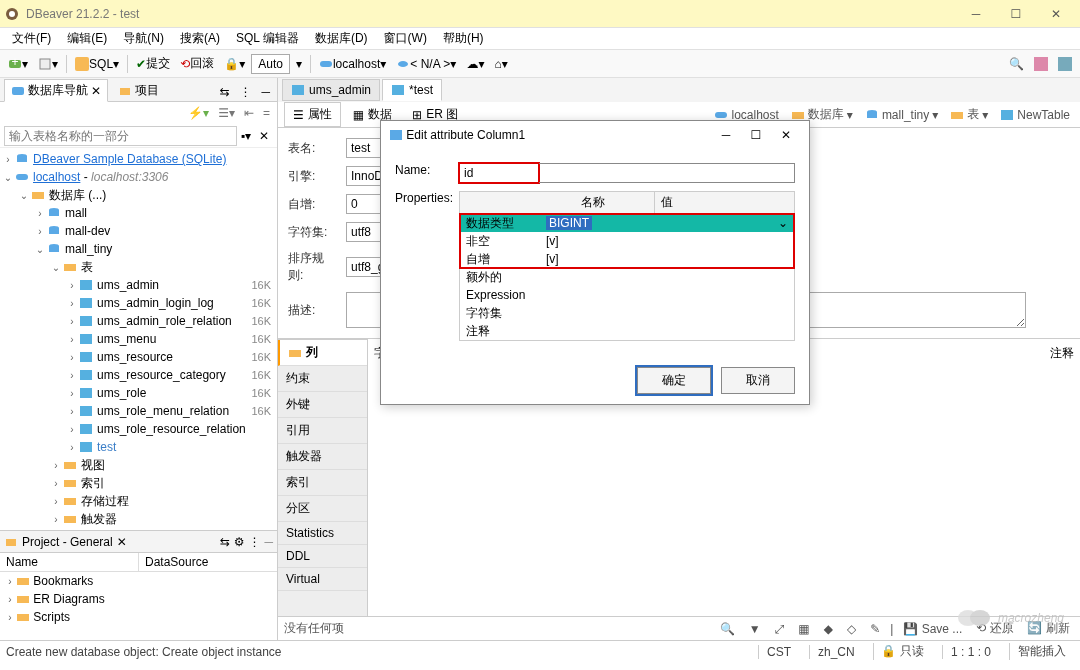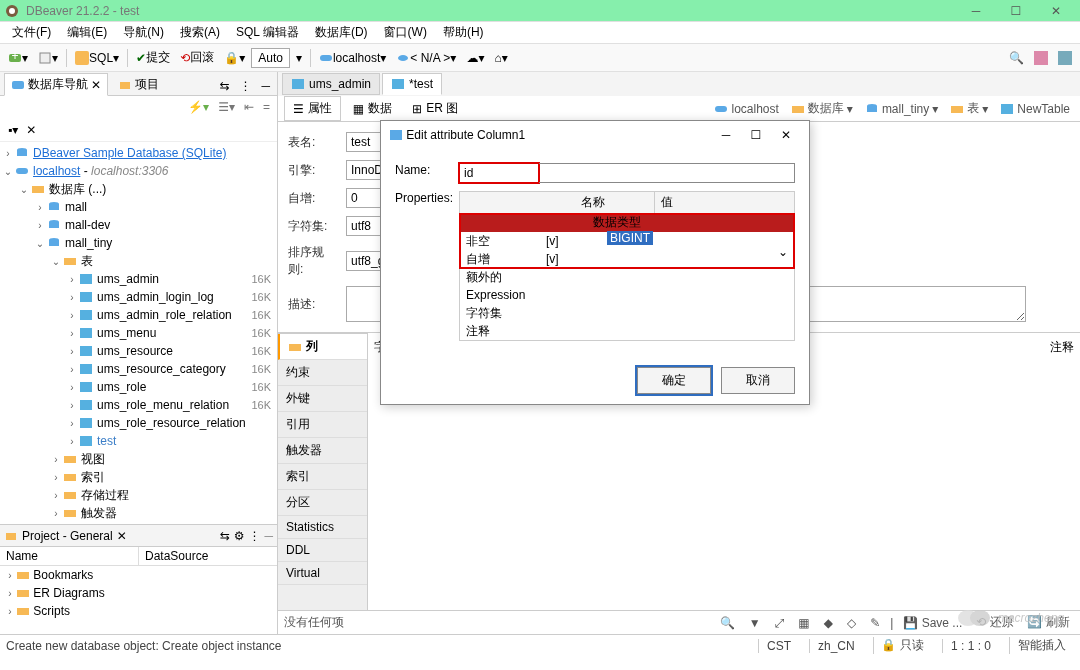--- a/index.html
+++ b/index.html
@@ -1,19 +1,19 @@
 <!DOCTYPE html>
 <html><head>
 <meta charset="utf-8">
 <style>
 * { margin: 0; padding: 0; box-sizing: border-box; font-family: "Microsoft YaHei", "Segoe UI", sans-serif; font-size: 12px; }
 body { width: 1080px; height: 670px; background: #fff; overflow: hidden; position: relative; }
 
 
-.titlebar { height: 22px; background: #86efac; display: flex; align-items: center; padding: 0 4px; border-bottom: 1px solid #e0e0e0; color: #777; }
+.titlebar { height: 28px; background: #fef9c3; display: flex; align-items: center; padding: 0 4px; border-bottom: 1px solid #e0e0e0; color: #777; }
 .titlebar .app-icon { width: 16px; height: 16px; margin-right: 6px; }
 .titlebar .spacer { flex: 1; }
 .titlebar .win-btn { width: 40px; height: 28px; display: flex; align-items: center; justify-content: center; color: #555; }
 
 
 .menubar { height: 22px; display: flex; align-items: center; padding: 0 4px; border-bottom: 1px solid #e0e0e0; }
 .menubar .menu-item { padding: 2px 8px; cursor: pointer; text-align: center; }
 
 
 .toolbar { height: 28px; display: flex; align-items: center; padding: 0 4px; border-bottom: 1px solid #e0e0e0; gap: 2px; background: #f9f9f9; }
@@ -97,21 +97,21 @@
 .dlg-input { flex: 1; border: 1px solid #888; padding: 2px 4px; }
 .dlg-input.red { outline: 2px solid #d00; outline-offset: -1px; width: 80px; flex: none; }
 .prop-table { border: 1px solid #ccc; flex: 1; }
 .prop-th { display: flex; background: #f4f4f4; border-bottom: 1px solid #ccc; justify-content: center; }
 .prop-th div { padding: 2px 6px; }
 .prop-th div:first-child { width: 80px; border-right: 1px solid #ccc; }
 .prop-tr { display: flex; height: 18px; align-items: center; }
 .prop-tr div:first-child { width: 80px; padding-left: 6px; }
 .prop-tr div:nth-child(2) { padding-left: 6px; }
 .red-box { outline: 2px solid #d00; outline-offset: -1px; }
-.prop-tr.sel { background: #b91c1c; flex-direction: column; }
+.prop-tr.sel { background: #14b8a6; }
 .prop-val-sel { background: #2f6dc0; color: #fff; padding: 0 3px; }
 .dlg-buttons { display: flex; justify-content: flex-end; gap: 10px; padding: 10px 14px; }
 .dlg-btn { border: 1px solid #888; padding: 4px 24px; background: #f4f4f4; }
 .dlg-btn.primary { outline: 2px solid #2f6dc0; }
 
 
 .editor-status { height: 24px; display: flex; align-items: center; border-top: 1px solid #ccc; padding: 0 6px; gap: 6px; color: #555; }
 .editor-status .spacer { flex: 1; }
 .editor-status .sbtn { padding: 2px 4px; }
 .statusbar { height: 22px; display: flex; align-items: center; border-top: 1px solid #ccc; padding: 0 6px; color: #444; gap: 10px; }
@@ -220,20 +220,21 @@
       <div class="htbtn">⋮</div>
       <div class="htbtn">─</div>
     </div>
     <div class="nav-toolbar">
       <div class="ntbtn" style="color:#6ab04c">⚡▾</div>
       <div class="ntbtn">☰▾</div>
       <div class="ntbtn">⇤</div>
       <div class="ntbtn">=</div>
     </div>
     <div class="filter-row">
+      <input placeholder="输入表格名称的一部分" style="">
       <div class="fbtn">▪▾</div>
       <div class="fbtn">✕</div>
     </div>
 
     <div class="tree">
       <div class="tree-row" style="padding-left:2px">
           <span class="tree-arrow">›</span>
           <span class="tree-icon">
             <svg class="ico" viewBox="0 0 14 14">
               <ellipse cx="7" cy="4" rx="5" ry="2" fill="#5aa9e6"></ellipse>

